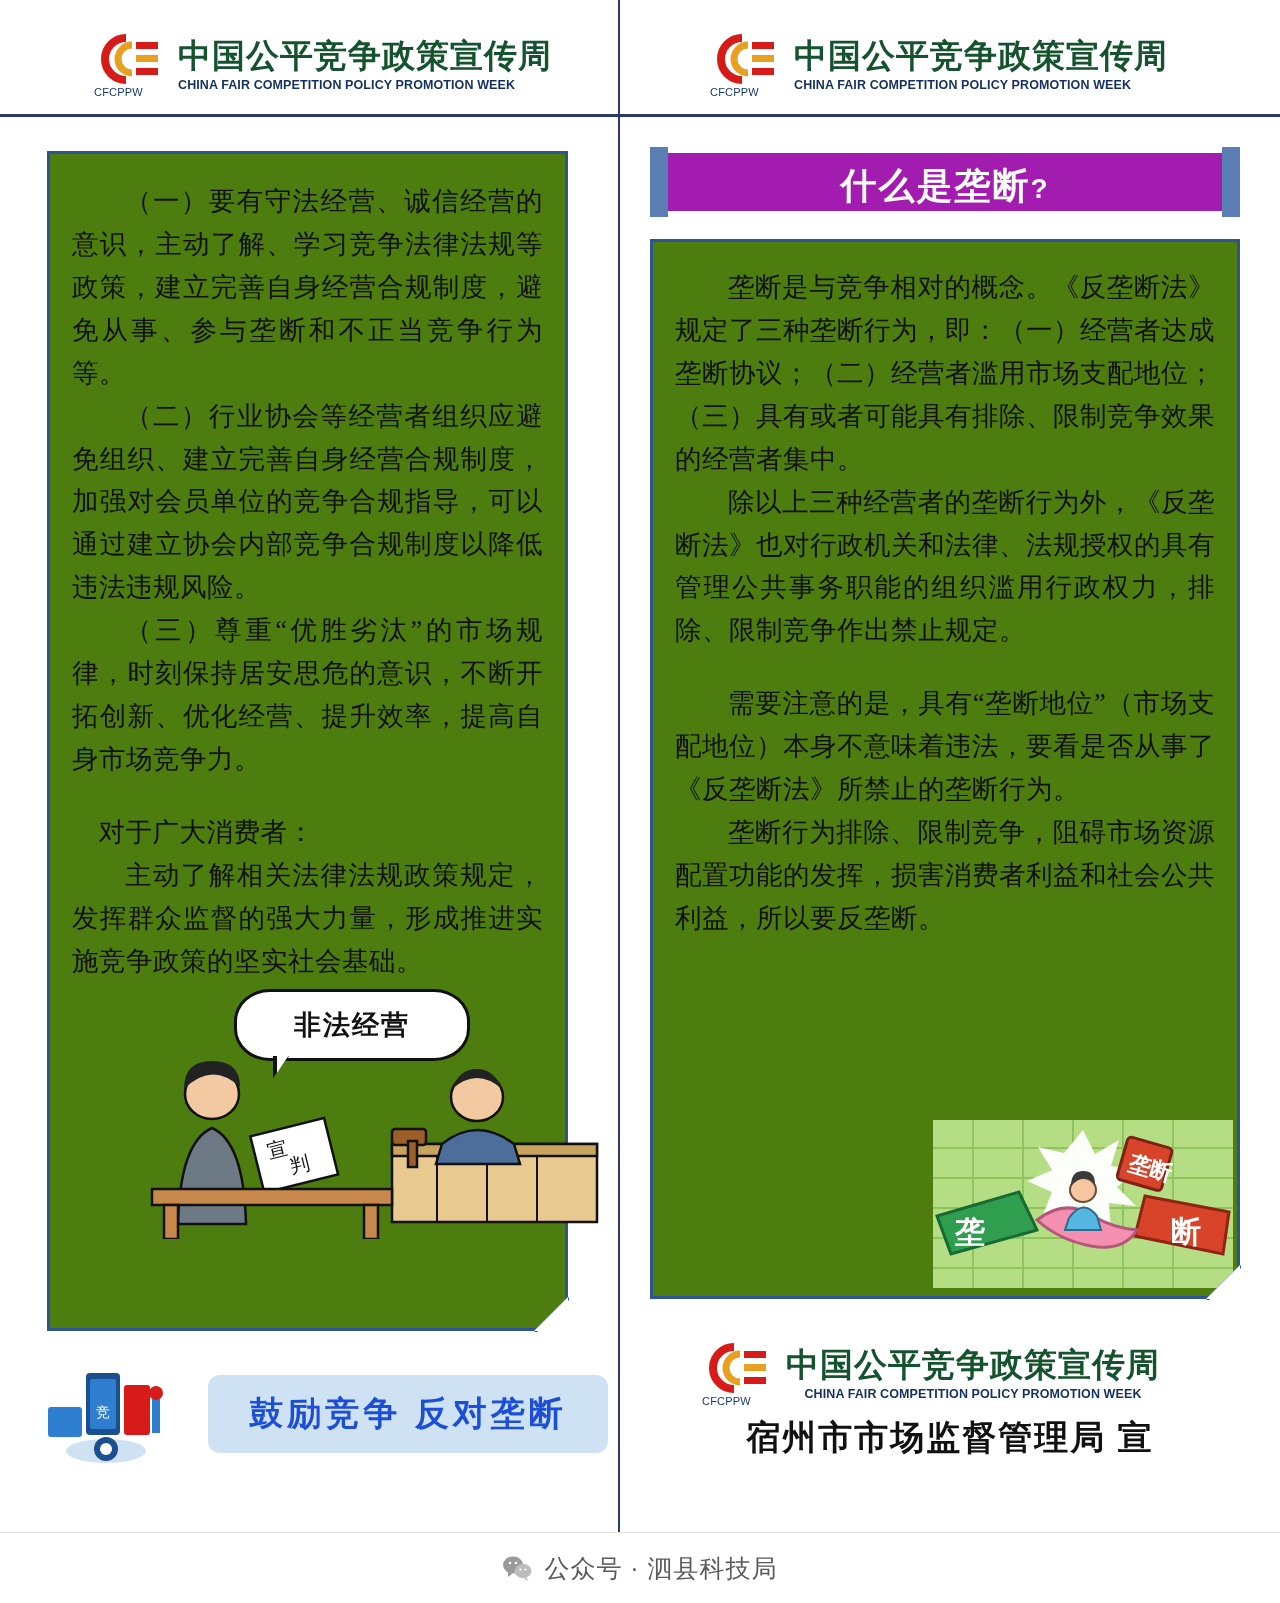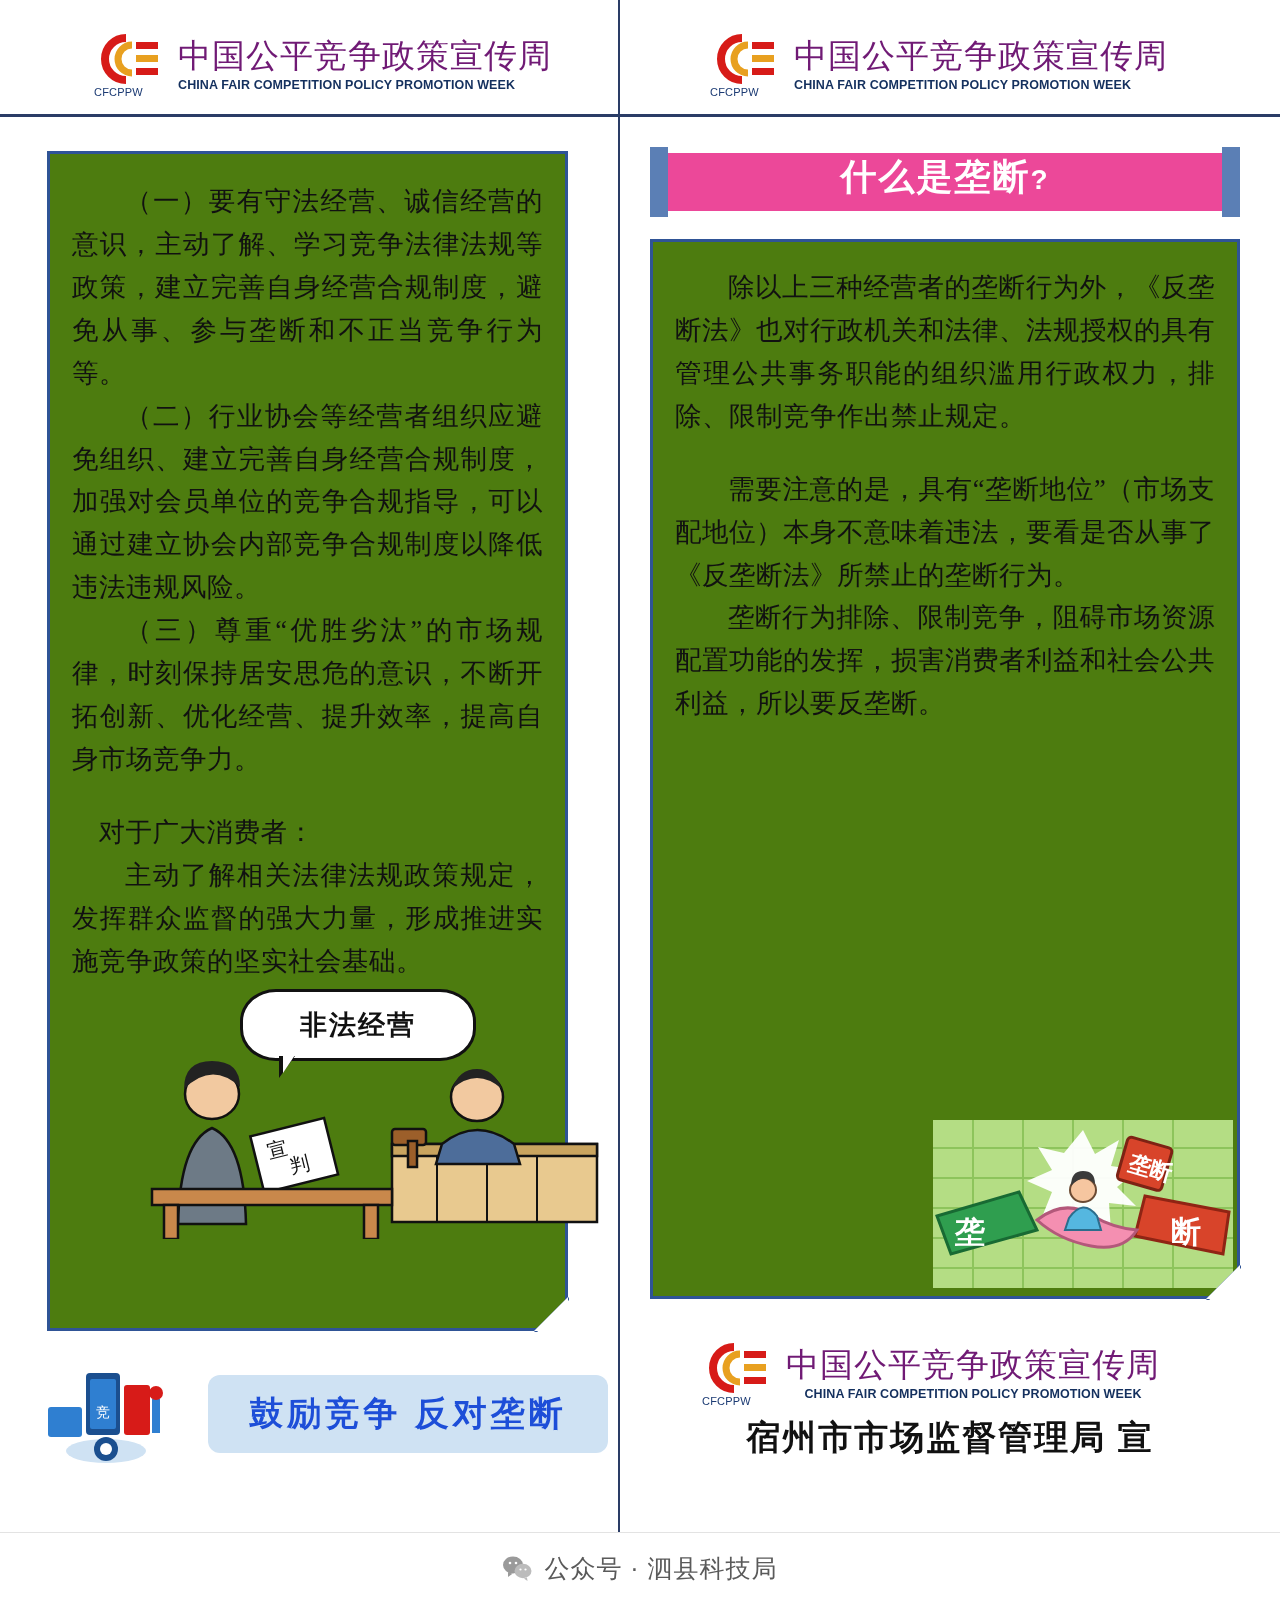--- a/index.html
+++ b/index.html
@@ -60,23 +60,23 @@
     bottom: -2px;
     left: 2px;
     font-family: "Liberation Sans", sans-serif;
     font-size: 11px;
     font-weight: normal;
     color: #1b3a73;
     letter-spacing: 0.2px;
   }
   .brand-text .cn {
     font-family: "Liberation Sans", sans-serif;
-    font-weight: normal;
+    font-weight: bold;
     font-size: 33px;
-    color: #701a75;
+    color: #14532d;
     letter-spacing: 1px;
     line-height: 1.12;
     white-space: nowrap;
   }
   .brand-text .en {
     font-family: "Liberation Sans", sans-serif;
     font-weight: bold;
     font-size: 12.5px;
     color: #14305e;
     letter-spacing: 0.1px;
@@ -137,23 +137,23 @@
   
   .title-banner {
     position: relative;
     margin: 30px 40px 0 30px;
     height: 70px;
   }
   .banner-main {
     position: absolute;
     left: 18px; right: 18px; top: 6px;
     height: 58px;
-    background: #ec4899;
-    display: flex;
-    align-items: flex-start;
+    background: #a21caf;
+    display: flex;
+    align-items: flex-end;
     justify-content: center;
   }
   .banner-end {
     position: absolute;
     top: 0;
     width: 18px;
     height: 70px;
     background: #5b7fb5;
   }
   .banner-end.l { left: 0; }
@@ -228,21 +228,21 @@
   }
   
   .illus-court {
     width: 100%;
     height: 250px;
     position: relative;
     margin-top: 6px;
   }
   .bubble {
     position: absolute;
-    left: 168px; top: 0;
+    left: 162px; top: 0;
     width: 230px; height: 66px;
     border: 3px solid #111;
     border-radius: 36px/32px;
     background: #fff;
     display: flex; align-items: center; justify-content: center;
   }
   .bubble span {
     font-family: "Liberation Sans", sans-serif;
     font-weight: bold;
     font-size: 27px;
@@ -395,20 +395,21 @@
         <div class="banner-end r"></div>
         <div class="banner-main">
           <div class="banner-title">
             <span>什么是垄断</span><span class="q">?</span>
           </div>
         </div>
       </div>
 
       <div class="card right-card">
         <div class="body-text">
+          <p>垄断是与竞争相对的概念。《反垄断法》规定了三种垄断行为，即：（一）经营者达成垄断协议；（二）经营者滥用市场支配地位；（三）具有或者可能具有排除、限制竞争效果的经营者集中。</p>
           <p>除以上三种经营者的垄断行为外，《反垄断法》也对行政机关和法律、法规授权的具有管理公共事务职能的组织滥用行政权力，排除、限制竞争作出禁止规定。</p>
           <p class="gap">需要注意的是，具有“垄断地位”（市场支配地位）本身不意味着违法，要看是否从事了《反垄断法》所禁止的垄断行为。</p>
           <p>垄断行为排除、限制竞争，阻碍市场资源配置功能的发挥，损害消费者利益和社会公共利益，所以要反垄断。</p>
         </div>
 
         <div class="illus-mono">
           <svg width="300" height="168" viewBox="0 0 300 168">
             <rect width="300" height="168" fill="#b4dd84"></rect>
             <g stroke="#8dc45c" stroke-width="2">
               <line x1="0" y1="28" x2="300" y2="28"></line>

